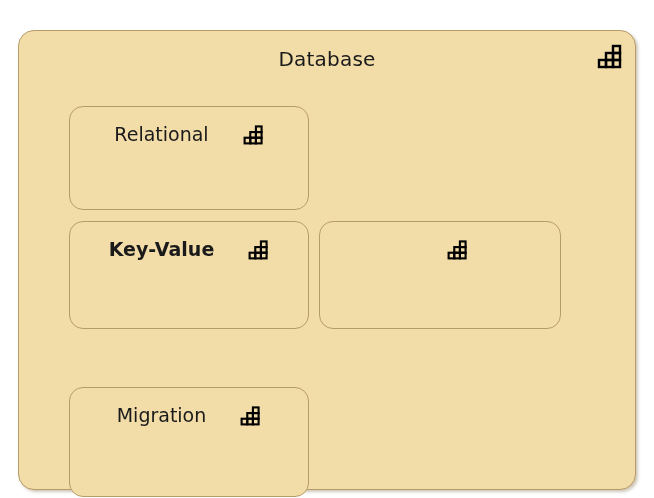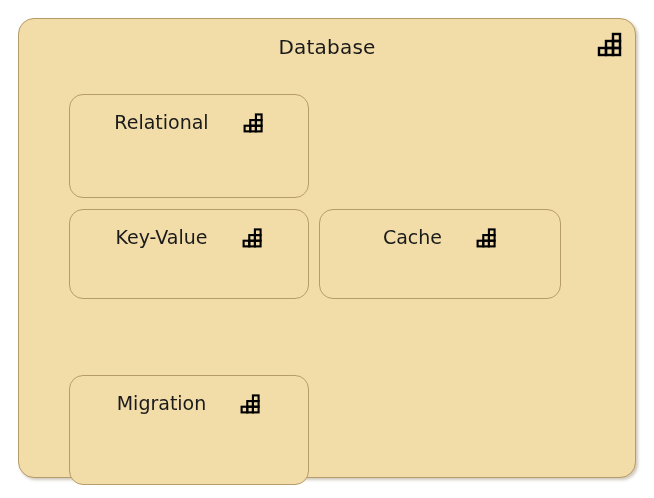--- a/index.html
+++ b/index.html
@@ -22,21 +22,21 @@
     top: 0;
     width: 654px;
     height: 498px;
     background: #ffffff;
   }
 
   
   .package {
     position: absolute;
     left: 18px;
-    top: 18px;
+    top: 30px;
     width: 618px;
     height: 460px;
     box-sizing: border-box;
     background: #f2dca8;
     border: 1px solid #b79c6b;
     border-radius: 16px;
     box-shadow: 2px 2px 3px rgba(120, 100, 60, 0.35);
   }
 
   .package-title {
@@ -88,21 +88,21 @@
   .node-icon {
     margin-left: 34px;
     display: inline-flex;
     align-items: center;
   }
 
   
   .col-1 { left: 50px; width: 240px; }
   .col-2 { left: 300px; width: 242px; }
   .row-1 { top: 75px;  height: 104px; }
-  .row-2 { top: 190px; height: 90px; }
+  .row-2 { top: 190px; height: 108px; font-weight: bold; }
   .row-3 { top: 312px; height: 110px; margin-top: 44px; }
 
   svg { display: block; }
 </style>
 </head>
 <body>
 
 <div id="canvas">
 
   <div class="package">
@@ -154,21 +154,20 @@
               <rect x="9" y="17" width="7" height="7"></rect>
               <rect x="16" y="17" width="7" height="7"></rect>
             </g>
           </svg>
         </span>
       </div>
     </div>
 
     <div class="node col-2 row-2">
       <div class="node-header">
-        <span class="node-label">Cache</span>
         <span class="node-icon">
           <svg width="21" height="21" viewBox="0 0 26 26" aria-hidden="true">
             <g fill="none" stroke="#000000" stroke-width="2.6">
               <rect x="16" y="3" width="7" height="7"></rect>
               <rect x="9" y="10" width="7" height="7"></rect>
               <rect x="16" y="10" width="7" height="7"></rect>
               <rect x="2" y="17" width="7" height="7"></rect>
               <rect x="9" y="17" width="7" height="7"></rect>
               <rect x="16" y="17" width="7" height="7"></rect>
             </g>

